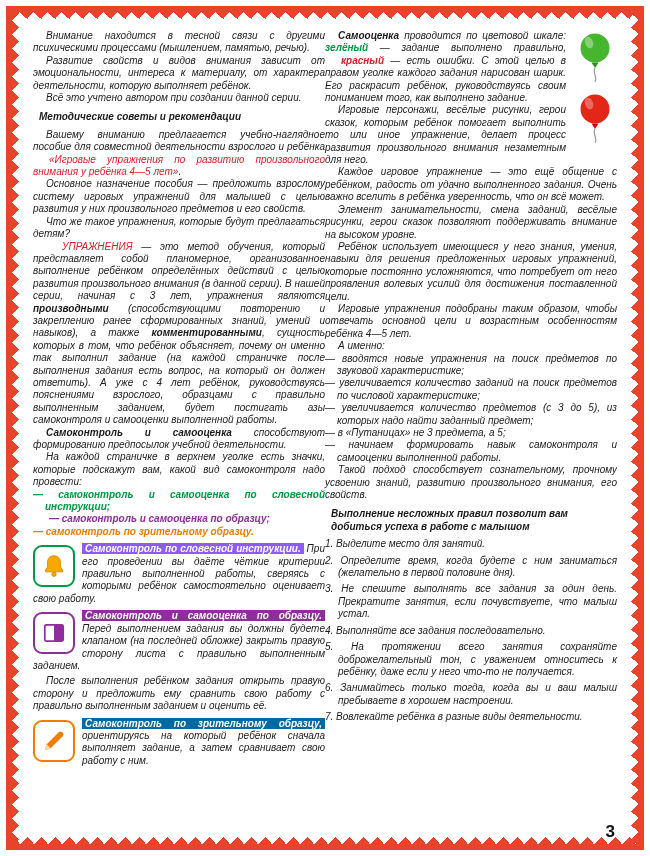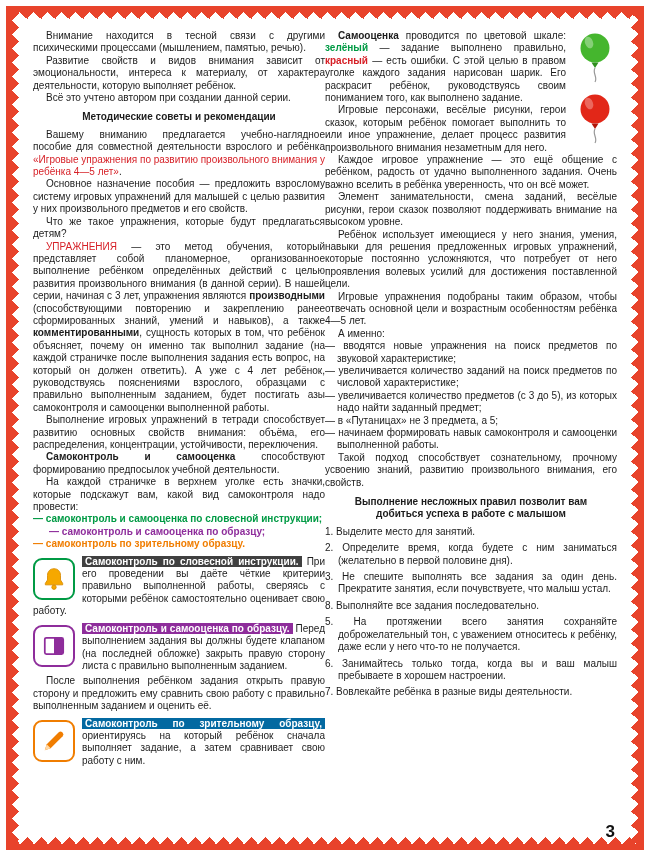--- a/index.html
+++ b/index.html
@@ -17,34 +17,34 @@
       conic-gradient(from 135deg at 50% 0, #e8432b 90deg, #0000 0) 0 0/14px 8px repeat-x;}
   .fz.left{top:6px;bottom:6px;left:6px;width:13px;
     background:
       linear-gradient(#e8432b,#e8432b) 0 0/5px 100% no-repeat,
       conic-gradient(from 225deg at 100% 50%, #e8432b 90deg, #0000 0) 5px 0/8px 14px repeat-y;}
   .fz.right{top:6px;bottom:6px;right:6px;width:13px;
     background:
       linear-gradient(#e8432b,#e8432b) 100% 0/5px 100% no-repeat,
       conic-gradient(from 45deg at 0% 50%, #e8432b 90deg, #0000 0) 0 0/8px 14px repeat-y;}
   
-  .content{position:absolute;left:33px;right:33px;top:30px;bottom:30px;display:flex;overflow:hidden;}
+  .content{position:absolute;left:33px;right:33px;top:30px;bottom:30px;display:flex;overflow:hidden;font-style:italic;}
   .col{flex:1;min-width:0;text-align:justify;}
   .p{margin:0;text-indent:13px;}
   .ni{text-indent:0;}
-  .h{font-weight:bold;text-align:center;text-indent:0;margin:7px 6px 5px;}
+  .h{font-weight:bold;text-align:left;text-indent:0;margin:7px 6px 5px;}
   .hang{margin:0;padding-left:12px;text-indent:-12px;}
   .rule{margin:4px 0;padding-left:13px;text-indent:-13px;}
   .b{font-weight:bold;}
-  .red{color:#d61f26;}
+  .red{color:#d61f26;margin-left:16px;}
   .green{color:#009a44;font-weight:bold;}
   .purple{color:#8e2d9b;font-weight:bold;margin-left:16px;}
   .orange{color:#f07d00;font-weight:bold;}
   .hl{color:#fff;font-weight:bold;padding:0 3px;-webkit-box-decoration-break:clone;box-decoration-break:clone;}
-  .hlg{background:#404040;}
+  .hlg{background:#8b5cf6;}
   .hlp{background:#8e2d9b;}
   .hlo{background:#0369a1;}
   .iconblock{margin:5px 0 3px;overflow:visible;}
   .ibox{float:left;width:38px;height:38px;border:2px solid #999;border-radius:9px;background:#fff;
         display:flex;align-items:center;justify-content:center;margin:2px 7px 2px 0;}
   .ibox.bg{border-color:#009a44;}
   .ibox.bp{border-color:#8e2d9b;}
   .ibox.bo{border-color:#f07d00;}
   .balloons{float:right;width:44px;margin:2px 0 0 7px;display:flex;flex-direction:column;align-items:center;gap:2px;}
   .pageno{position:absolute;right:35px;bottom:18px;font-size:17px;font-weight:bold;color:#111;}
@@ -63,21 +63,20 @@
 
     <div class="col">
       <p class="p"><span>Внимание находится в тесной связи с другими психическими процессами (мышлением, памятью, речью).</span></p>
       <p class="p"><span>Развитие свойств и видов внимания зависит от эмоциональности, интереса к материалу, от характера деятельности, которую выполняет ребёнок.</span></p>
       <p class="p"><span>Всё это учтено автором при создании данной серии.</span></p>
       <p class="h">Методические советы и рекомендации</p>
       <p class="p"><span>Вашему вниманию предлагается учебно-наглядное пособие для совместной деятельности взрослого и ребёнка </span><span class="red">«Игровые упражнения по развитию произвольного внимания у ребёнка 4—5 лет»</span><span>.</span></p>
       <p class="p"><span>Основное назначение пособия — предложить взрослому систему игровых упражнений для малышей с целью развития у них произвольного предметов и его свойств.</span></p>
       <p class="p"><span>Что же такое упражнения, которые будут предлагаться детям?</span></p>
       <p class="p"><span class="red">УПРАЖНЕНИЯ</span><span> — это метод обучения, который представляет собой планомерное, организованное выполнение ребёнком определённых действий с целью развития произвольного внимания (в данной серии). В нашей серии, начиная с 3 лет, упражнения являются </span><span class="b">производными</span><span> (способствующими повторению и закреплению ранее сформированных знаний, умений и навыков), а также </span><span class="b">комментированными</span><span>, сущность которых в том, что ребёнок объясняет, почему он именно так выполнил задание (на каждой страничке после выполнения задания есть вопрос, на который он должен ответить). А уже с 4 лет ребёнок, руководствуясь пояснениями взрослого, образцами с правильно выполненным заданием, будет постигать азы самоконтроля и самооценки выполненной работы.</span></p>
-      <p class="p"><span>Выполнение игровых упражнений в тетради способствует развитию основных свойств внимания: объёма, его распределения, концентрации, устойчивости, переключения.</span></p>
       <p class="p"><span class="b">Самоконтроль и самооценка</span><span> способствуют формированию предпосылок учебной деятельности.</span></p>
       <p class="p"><span>На каждой страничке в верхнем уголке есть значки, которые подскажут вам, какой вид самоконтроля надо провести:</span></p>
       <p class="hang"><span class="green">— самоконтроль и самооценка по словесной инструкции;</span></p>
       <p class="hang"><span class="purple">— самоконтроль и самооценка по образцу;</span></p>
       <p class="hang"><span class="orange">— самоконтроль по зрительному образцу.</span></p>
 
       <div class="iconblock">
         <span class="ibox bg">
           <svg width="26" height="26" viewBox="0 0 24 24" aria-hidden="true">
             <path fill="#f6a800" stroke="#d88a00" stroke-width="0.8" d="M12 2.5c-3.6 0-6 2.6-6 6.2v4.2L4 16v1.4h16V16l-2-3.1V8.7c0-3.6-2.4-6.2-6-6.2z"></path>
@@ -143,21 +142,21 @@
       <p class="hang">— увеличивается количество предметов (с 3 до 5), из которых надо найти заданный предмет;</p>
       <p class="hang">— в «Путаницах» не 3 предмета, а 5;</p>
       <p class="hang">— начинаем формировать навык самоконтроля и самооценки выполненной работы.</p>
       <p class="p"><span>Такой подход способствует сознательному, прочному усвоению знаний, развитию произвольного внимания, его свойств.</span></p>
 
       <p class="h">Выполнение несложных правил позволит вам добиться успеха в работе с малышом</p>
 
       <p class="rule">1. Выделите место для занятий.</p>
       <p class="rule">2. Определите время, когда будете с ним заниматься (желательно в первой половине дня).</p>
       <p class="rule">3. Не спешите выполнять все задания за один день. Прекратите занятия, если почувствуете, что малыш устал.</p>
-      <p class="rule">8. Выполняйте все задания последовательно.</p>
+      <p class="rule">4. Выполняйте все задания последовательно.</p>
       <p class="rule">5. На протяжении всего занятия сохраняйте доброжелательный тон, с уважением относитесь к ребёнку, даже если у него что-то не получается.</p>
       <p class="rule">6. Занимайтесь только тогда, когда вы и ваш малыш пребываете в хорошем настроении.</p>
       <p class="rule">7. Вовлекайте ребёнка в разные виды деятельности.</p>
     </div>
   </div>
 
   <div class="pageno">3</div>
 </div>
 
 </body></html>

